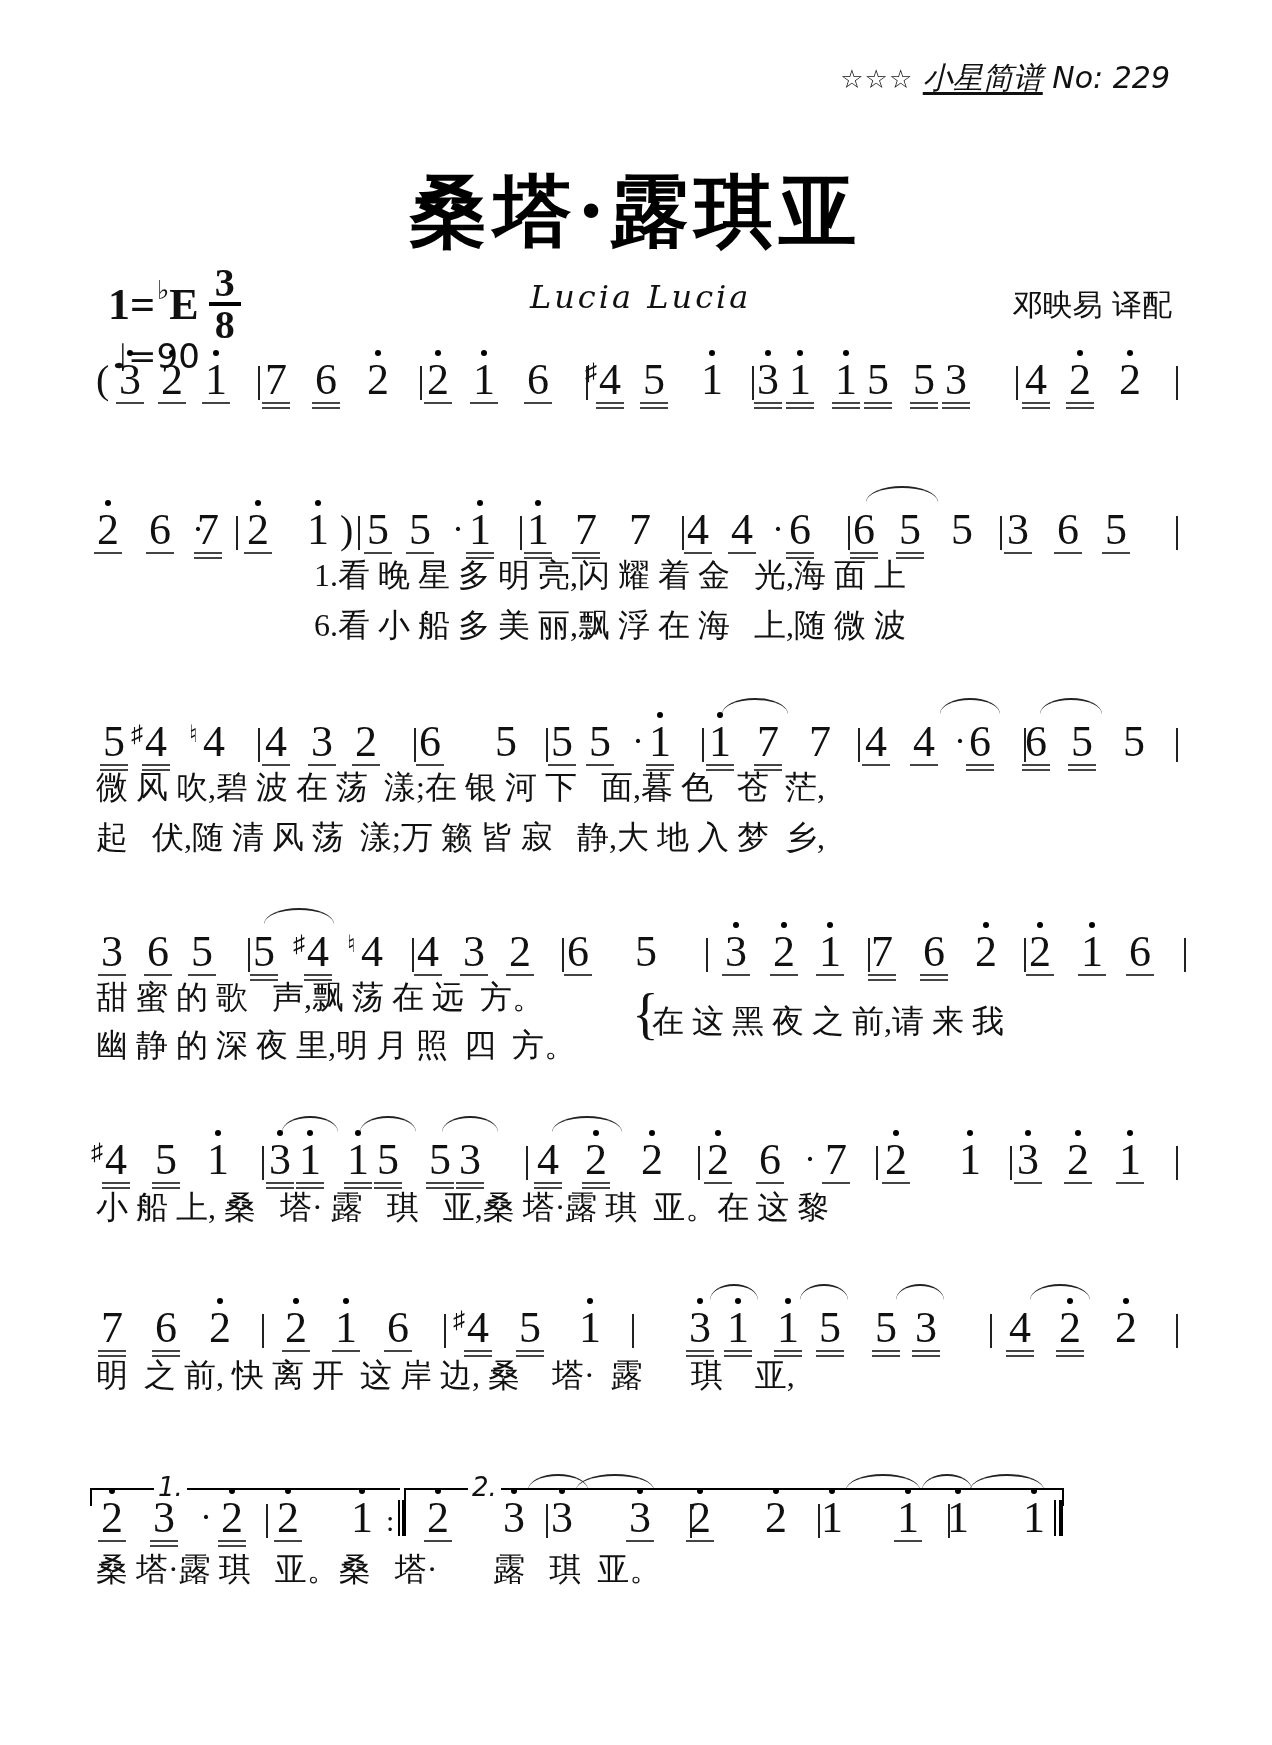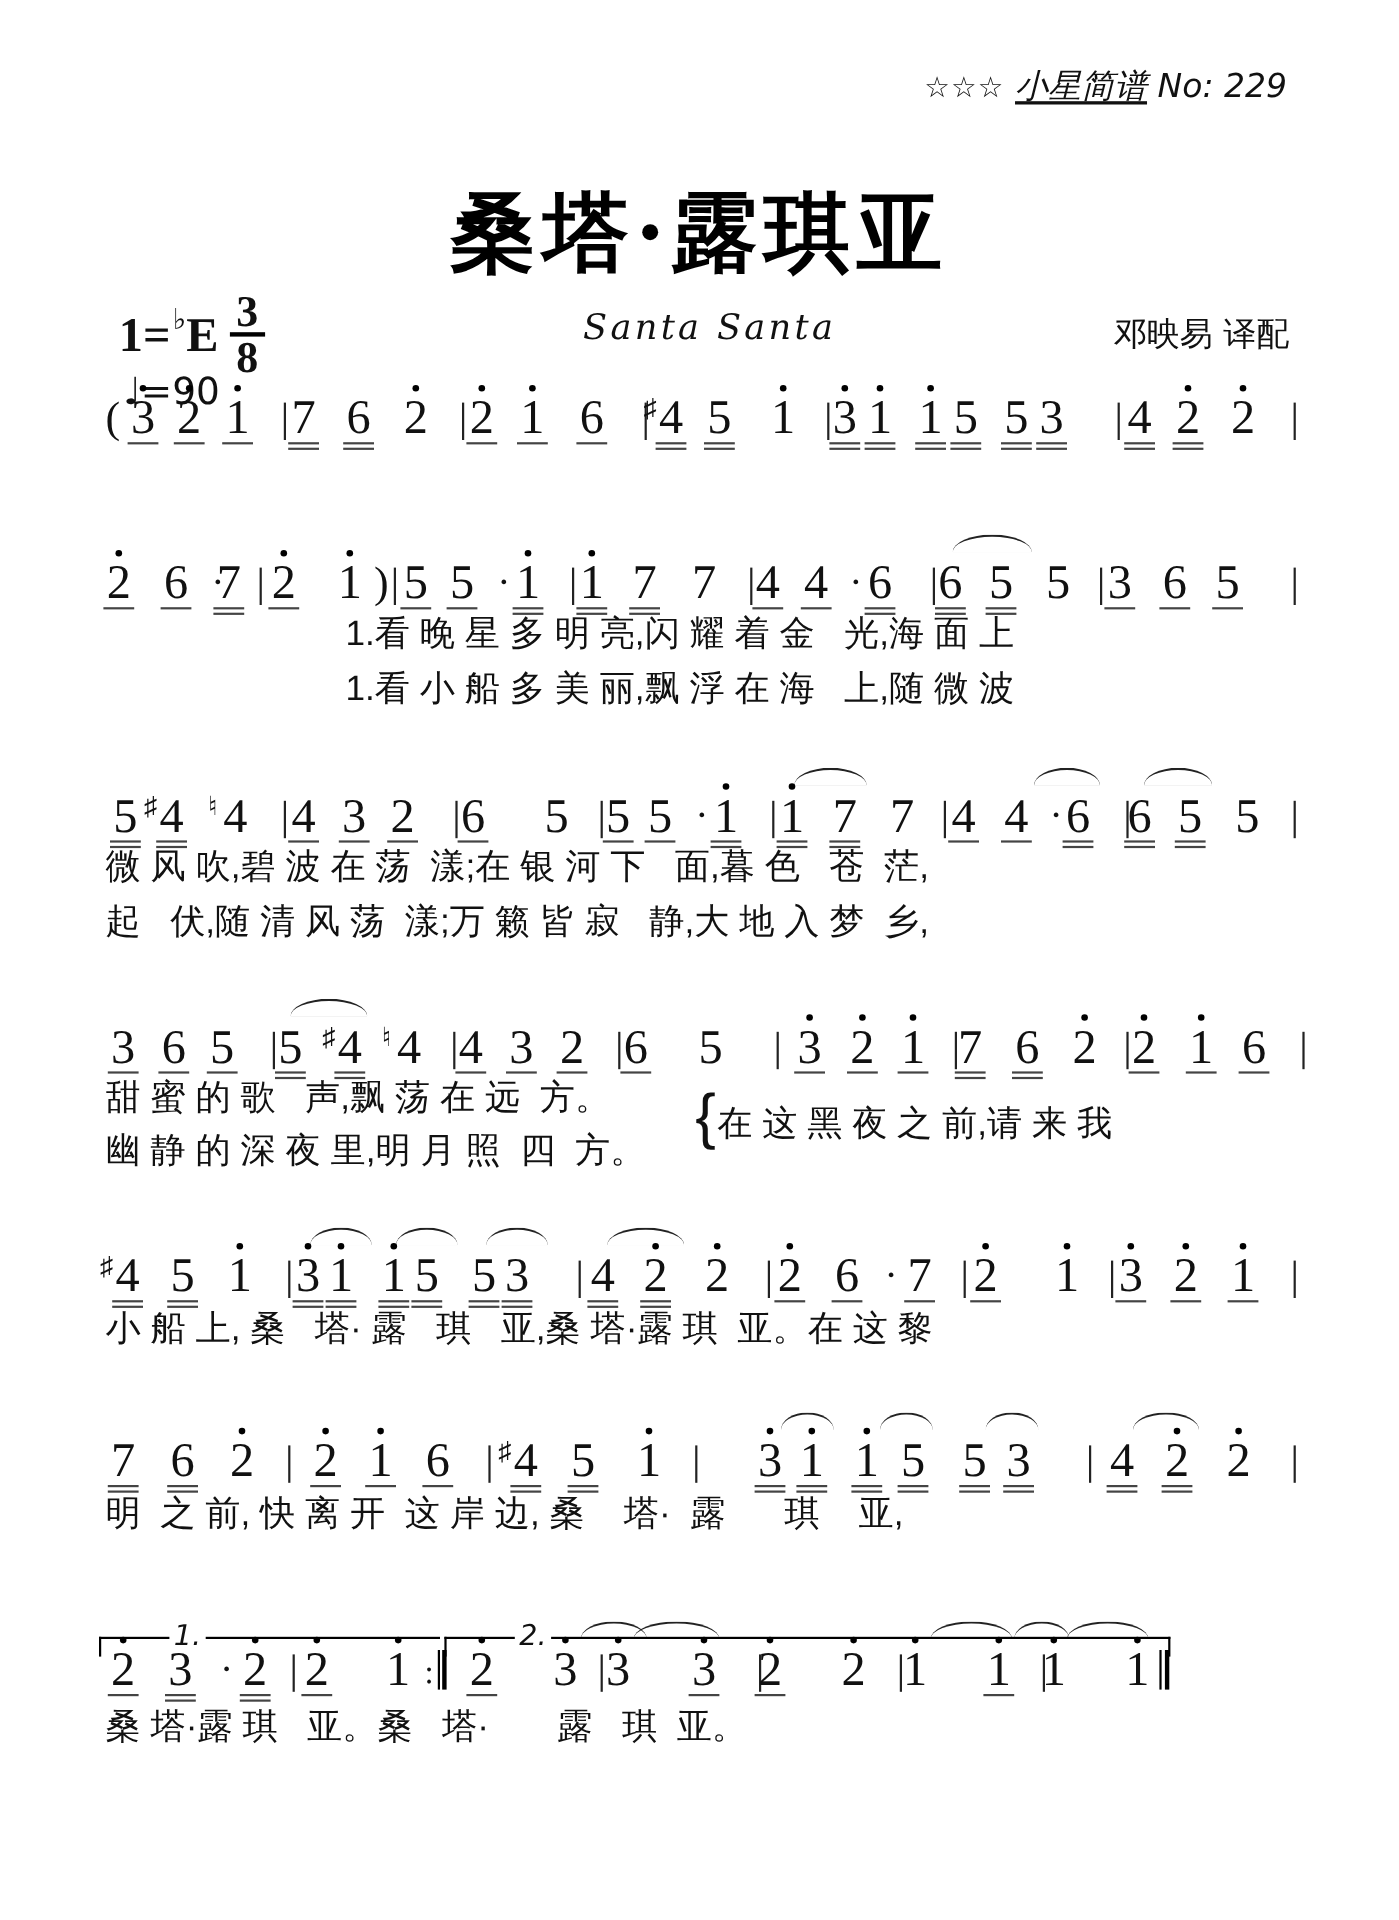--- a/index.html
+++ b/index.html
@@ -17,21 +17,21 @@
   #subtitle { left: 530px; top: 278px; font-family: "DejaVu Serif", serif; font-style: italic; font-size: 32px; letter-spacing: 3px; }
   #composer { right: 100px; top: 282px; font-family: "DejaVu Sans", sans-serif; font-size: 30px; text-align: right; line-height: 46px; }
   .line { position: absolute; left: 0; width: 1272px; }
   .note { position: absolute; font-family: "Liberation Serif", serif; font-size: 44px; line-height: 44px; text-align: center; width: 30px; }
   .note .dot { position: absolute; left: 50%; top: -8px; width: 6px; height: 6px; margin-left: -3px; border-radius: 50%; background: #000; }
   .note .acc { position: absolute; left: -10px; top: -8px; font-size: 24px; }
   .bar-line { position: absolute; width: 2px; height: 34px; background: #222; }
   .uline { position: absolute; height: 2px; background: #444; }
   .aug { position: absolute; font-size: 36px; font-family: "Liberation Serif", serif; }
   .tie { position: absolute; border-top: 2px solid #222; border-radius: 50% 50% 0 0 / 100% 100% 0 0; height: 14px; }
-  .lyric { position: absolute; font-family: Liberation Sans, sans-serif; font-size: 32px; white-space: pre; letter-spacing: 0px; }
+  .lyric { position: absolute; font-family: Liberation Serif, serif; font-size: 32px; white-space: pre; letter-spacing: 0px; }
   .paren { position: absolute; font-family: "Liberation Serif", serif; font-size: 40px; }
   .volta { position: absolute; border-top: 2px solid #000; border-left: 2px solid #000; height: 16px; }
   .volta-label { position: absolute; font-family: "DejaVu Sans", sans-serif; font-style: italic; font-size: 26px; background: #fff; padding: 0 4px; }
   .rep-bar { position: absolute; }
 </style>
 </head>
 <body>
 
 <div id="brand" class="abs">
   <span class="stars">☆☆☆</span>
@@ -48,21 +48,21 @@
     <span>3</span>
     <span class="bar"></span>
     <span>8</span>
   </span>
 </div>
 
 <div id="tempo" class="abs">
   <span>♩</span><span>=90</span>
 </div>
 
-<div id="subtitle" class="abs">Santa  Santa</div>
+<div id="subtitle" class="abs">Lucia  Lucia</div>
 
 <div id="composer" class="abs">
   <div>邓映易 译配</div>
 </div>
 
 <div id="score">
     <div class="line" style="top: 0px;">
       <div class="note" style="left: 115px; top: 358px;"><span>3</span><span class="dot"></span></div>
       <div class="uline" style="left: 116px; width: 28px; top: 402px;"></div>
       <div class="note" style="left: 157px; top: 358px;"><span>2</span><span class="dot"></span></div>
@@ -437,21 +437,21 @@
       <div class="note" style="left: 943px; top: 1496px;"><span>1</span><span class="dot"></span></div>
       <div class="note" style="left: 1019px; top: 1496px;"><span>1</span><span class="dot"></span></div>
       <div class="aug" style="left: 200px; top: 1496px;">·</div>
       <div class="tie" style="left: 528px; width: 60px; top: 1474px;"></div>
       <div class="tie" style="left: 576px; width: 78px; top: 1474px;"></div>
       <div class="tie" style="left: 846px; width: 74px; top: 1474px;"></div>
       <div class="tie" style="left: 922px; width: 50px; top: 1474px;"></div>
       <div class="tie" style="left: 970px; width: 74px; top: 1474px;"></div>
     </div>
     <div class="lyric" style="left: 314px; top: 554px;">1.看 晚 星 多 明 亮,闪 耀 着 金   光,海 面 上</div>
-    <div class="lyric" style="left: 314px; top: 604px;">1.看 小 船 多 美 丽,飘 浮 在 海   上,随 微 波</div>
+    <div class="lyric" style="left: 314px; top: 604px;">6.看 小 船 多 美 丽,飘 浮 在 海   上,随 微 波</div>
     <div class="lyric" style="left: 96px; top: 766px;">微 风 吹,碧 波 在 荡  漾;在 银 河 下   面,暮 色   苍  茫,</div>
     <div class="lyric" style="left: 96px; top: 816px;">起   伏,随 清 风 荡  漾;万 籁 皆 寂   静,大 地 入 梦  乡,</div>
     <div class="lyric" style="left: 96px; top: 976px;">甜 蜜 的 歌   声,飘 荡 在 远  方。</div>
     <div class="lyric" style="left: 96px; top: 1024px;">幽 静 的 深 夜 里,明 月 照  四  方。</div>
     <div class="lyric" style="left: 652px; top: 1000px;">在 这 黑 夜 之 前,请 来 我</div>
     <div class="lyric" style="left: 96px; top: 1186px;">小 船 上, 桑   塔· 露   琪   亚,桑 塔·露 琪  亚。在 这 黎</div>
     <div class="lyric" style="left: 96px; top: 1354px;">明  之 前, 快 离 开  这 岸 边, 桑    塔·  露      琪    亚,</div>
     <div class="lyric" style="left: 96px; top: 1548px;">桑 塔·露 琪   亚。桑   塔·       露   琪  亚。</div>
     <div class="lyric" style="left: 632px; top: 982px; font-size: 56px;">{</div>
     <div class="volta" style="left: 90px; width: 308px; top: 1488px;"></div>

